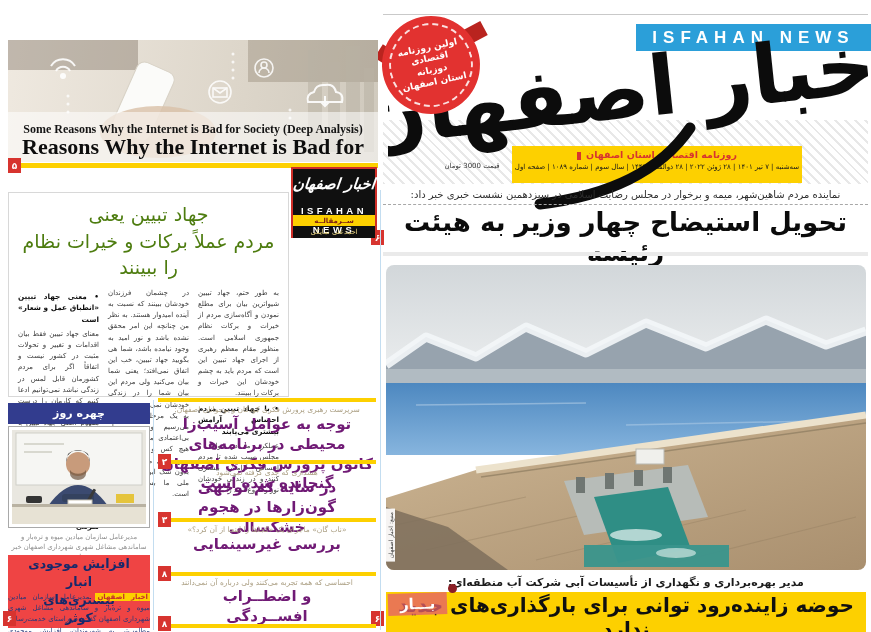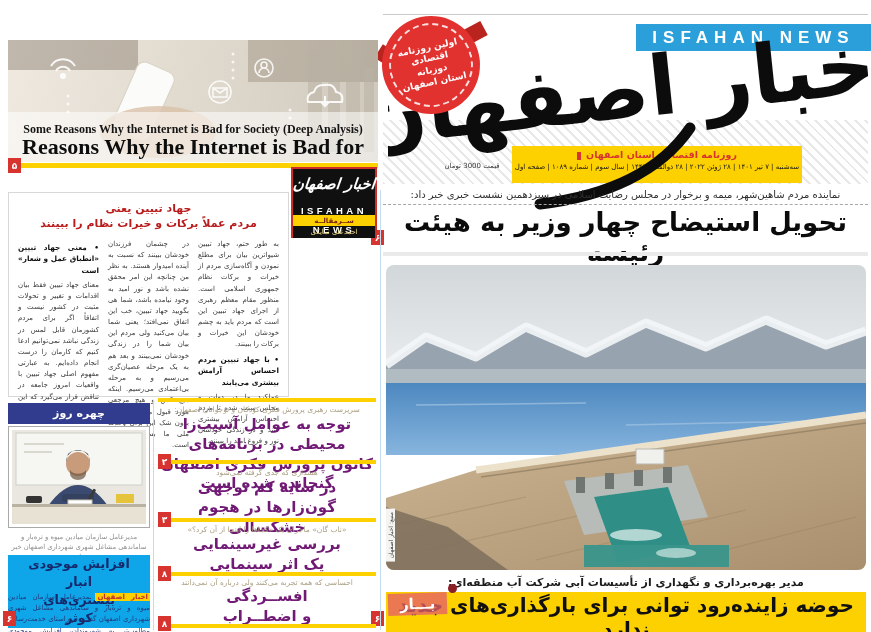--- a/index.html
+++ b/index.html
@@ -26,34 +26,34 @@
   
   .pnum{background:#d7342f;color:#fff;font-size:9px;font-weight:bold;width:13px;height:15px;
         display:flex;align-items:center;justify-content:center;}
   .ybar{background:#fdd000;height:4px;}
   .vsep{width:1px;background:#c3ddf0;}
   
   .lead-kicker{font-size:10px;color:#2e2e2e;border-bottom:1px dashed #a8a8a8;padding-bottom:4px;}
   .lead-headline{font-size:26px;font-weight:bold;color:#0b0b0b;letter-spacing:-0.5px;}
   
   .edit-box{border:1px solid #d8d8d8;background:#fff;padding:8px 9px;box-sizing:border-box;}
-  .edit-title{font-size:11px;font-weight:bold;color:#b91c1c;line-height:1.4;}
+  .edit-title{font-size:19px;font-weight:normal;color:#4d7c0f;line-height:1.4;}
   .edit-cols{display:flex;direction:rtl;gap:9px;margin-top:7px;}
   .edit-col{flex:1;font-size:7px;line-height:1.6;text-align:justify;color:#3a3a3a;direction:rtl;}
   .edit-sub{font-weight:bold;color:#101010;font-size:7.3px;margin:3px 0;}
   .edit-by{font-weight:bold;color:#101010;margin-top:3px;}
   
   .mid-kicker{font-size:7.5px;color:#ab9f83;}
   .mid-headline{font-size:15px;font-weight:bold;color:#701a75;line-height:1.32;}
   
   .fod-header{background:#323c8e;color:#fff;font-weight:bold;font-size:11px;
               display:flex;align-items:center;justify-content:center;}
   .fod-photo{background:#fff;border:1px solid #a9a9a9;padding:3px;box-sizing:border-box;}
   .small-cap{font-size:6.8px;color:#8d8d8d;line-height:1.5;}
-  .kowsar-line{background:#0ea5e9;color:#16296b;font-weight:bold;font-size:12.5px;padding:0 20px;line-height:1.45;display:inline-block;}
+  .kowsar-line{background:#ef4444;color:#16296b;font-weight:bold;font-size:12.5px;padding:0 20px;line-height:1.45;display:inline-block;}
   .kowsar-body{font-size:7px;line-height:1.6;color:#24387a;text-align:justify;direction:rtl;}
   .lead-label{background:#fdd000;color:#c42f2a;font-weight:bold;padding:0 2px;}
   
   .net-overline{font-family:Liberation Serif, serif;font-weight:bold;font-size:12px;color:#141414;}
   .net-title{font-family:"Liberation Serif",serif;font-weight:bold;font-size:22px;color:#0d0d0d;}
   
   .logo-box{border:2px solid #cf2e28;box-sizing:border-box;background:#101010;}
   .logo-fa{color:#fff;font-size:15px;font-weight:bold;font-style:italic;transform:skewX(-6deg);}
   .logo-en{color:#fff;font-family:"Liberation Sans",sans-serif;font-weight:bold;font-size:9.5px;letter-spacing:3.5px;}
   .logo-sec{background:#fdd000;color:#7c1d12;font-weight:bold;font-size:7px;display:flex;align-items:center;justify-content:center;}
@@ -284,29 +284,28 @@
   <div class="abs mid-headline ctr rtl" style="left:158px;top:478px;width:218px;">
     <div>در سایه کم توجهی</div>
     <div>گون‌زارها در هجوم خشکسالی</div>
   </div>
   <div class="abs ybar" style="left:158px;top:518px;width:218px;"></div>
   <div class="abs pnum" style="left:158px;top:512px;">۳</div>
 
   <div class="abs mid-kicker ctr rtl" style="left:158px;top:525px;width:218px;">«ناب گان» ماجرای یک «کجاها را اینجا از آن کرد؟»</div>
   <div class="abs mid-headline ctr rtl" style="left:158px;top:535px;width:218px;">
     <div>بررسی غیرسینمایی</div>
-    <div>یک اثر سینمایی</div>
   </div>
   <div class="abs ybar" style="left:158px;top:572px;width:218px;"></div>
   <div class="abs pnum" style="left:158px;top:566px;">۸</div>
 
   <div class="abs mid-kicker ctr rtl" style="left:158px;top:578px;width:218px;">احساسی که همه تجربه می‌کنند ولی درباره آن نمی‌دانند</div>
   <div class="abs mid-headline ctr rtl" style="left:158px;top:587px;width:218px;">
+    <div>و اضطــراب</div>
     <div>افســردگی</div>
-    <div>و اضطــراب</div>
   </div>
   <div class="abs ybar" style="left:158px;top:624px;width:218px;"></div>
   <div class="abs pnum" style="left:158px;top:616px;">۸</div>
 
   <div class="abs vsep" style="left:380px;top:190px;height:440px;"></div>
   <div class="abs vsep" style="left:153px;top:400px;height:230px;"></div>
 
 </div>
 
 </body></html>

